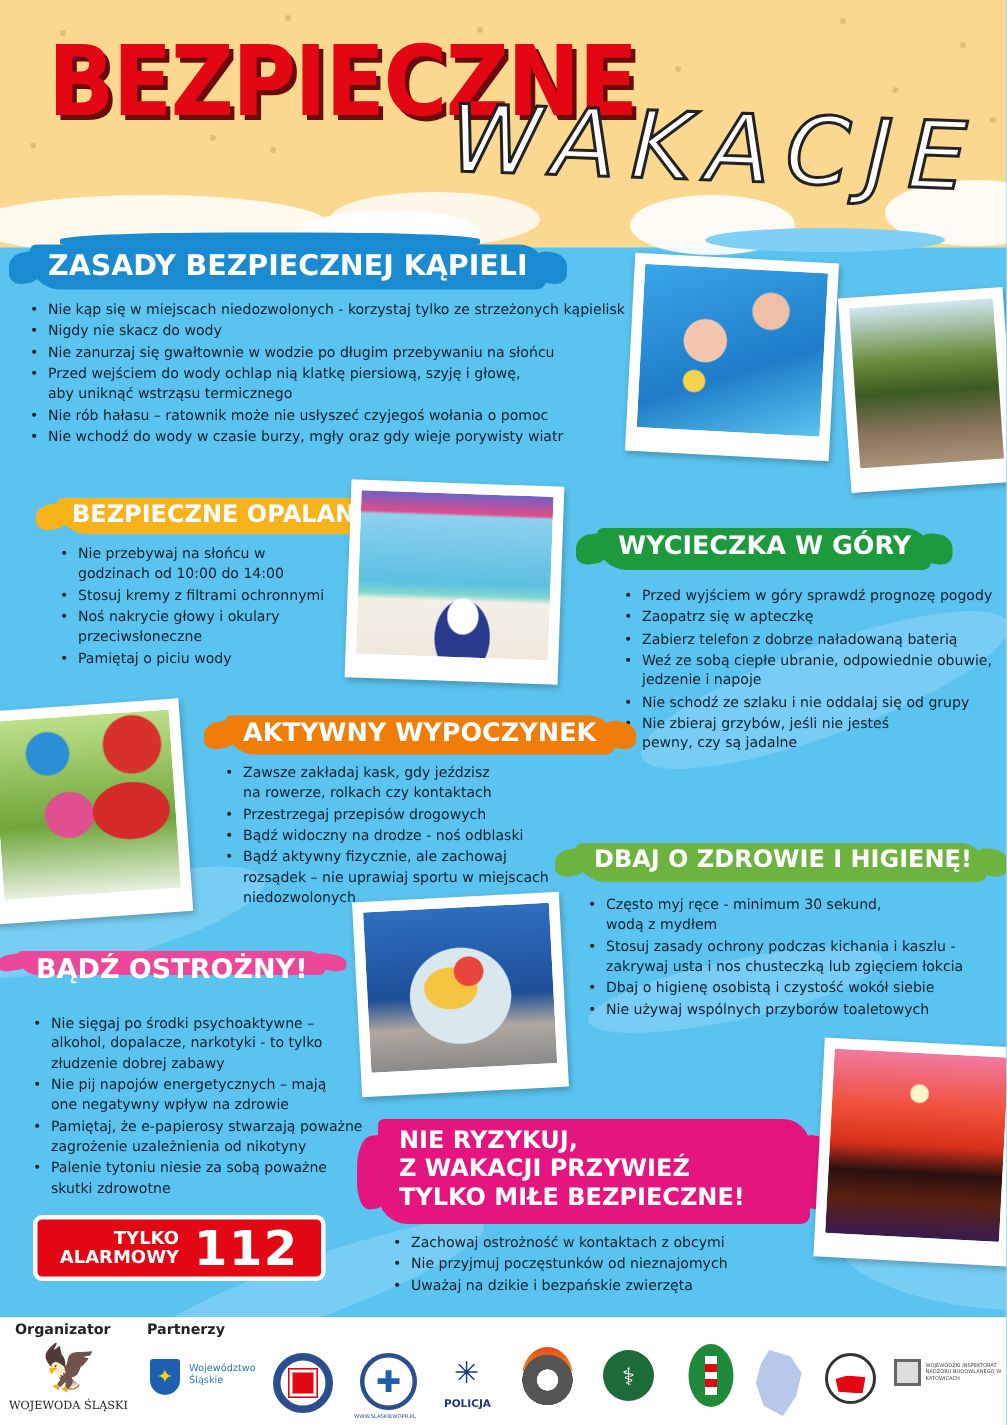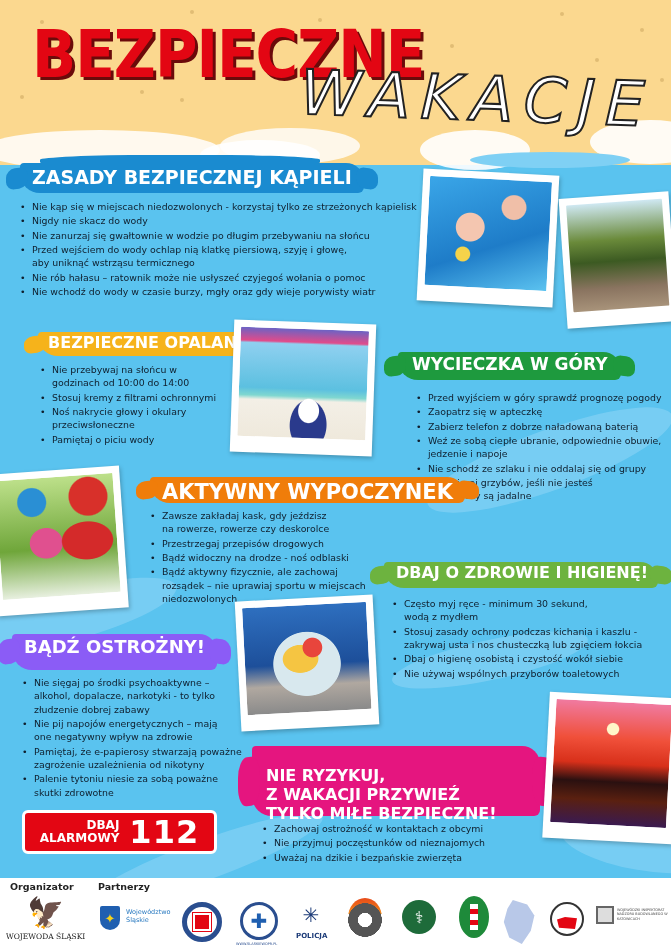--- a/index.html
+++ b/index.html
@@ -111,72 +111,72 @@
     <li>Zabierz telefon z dobrze naładowaną baterią</li>
     <li>Weź ze sobą ciepłe ubranie, odpowiednie obuwie, jedzenie i napoje</li>
     <li>Nie schodź ze szlaku i nie oddalaj się od grupy</li>
     <li style="width:210px">Nie zbieraj grzybów, jeśli nie jesteś pewny, czy są jadalne</li>
   </ul>
 
   <div class="photo" style="left:-8px;top:470px;width:132px;height:142px;transform:rotate(-4deg)">
     <div class="img" style="background:radial-gradient(circle at 78% 18%,#d8302a 0 14%,transparent 15%),radial-gradient(circle at 30% 20%,#2a8fd4 0 11%,transparent 12%),radial-gradient(ellipse at 75% 55%,#d42a2a 0 20%,transparent 21%),radial-gradient(ellipse at 40% 55%,#e0508f 0 16%,transparent 17%),linear-gradient(180deg,#bde08a,#6fa63a 60%,#e8f0e0);"></div>
   </div>
 
-  <div class="brush" style="left:150px;top:477px;height:26px;padding:4px 12px 0 12px;font-size:21px;background:#f07d0a;">
+  <div class="brush" style="left:150px;top:477px;height:26px;padding:4px 12px 0 12px;font-size:17px;background:#f07d0a;">
     <span>AKTYWNY WYPOCZYNEK</span>
   </div>
   <ul class="list" style="left:150px;top:509px;width:240px;">
-    <li style="width:180px">Zawsze zakładaj kask, gdy jeździsz na rowerze, rowerze czy deskorolce</li>
+    <li style="width:180px">Zawsze zakładaj kask, gdy jeździsz na rowerze, rolkach czy kontaktach</li>
     <li>Przestrzegaj przepisów drogowych</li>
     <li>Bądź widoczny na drodze - noś odblaski</li>
     <li style="width:220px">Bądź aktywny fizycznie, ale zachowaj rozsądek – nie uprawiaj sportu w miejscach niedozwolonych</li>
   </ul>
 
   <div class="brush" style="left:384px;top:562px;height:26px;padding:3px 10px 0 12px;font-size:16px;background:#6db33f;">
     <span>DBAJ O ZDROWIE I HIGIENĘ!</span>
   </div>
   <ul class="list" style="left:392px;top:597px;width:280px;">
     <li style="width:220px">Często myj ręce - minimum 30 sekund, wodą z mydłem</li>
     <li style="width:270px">Stosuj zasady ochrony podczas kichania i kaszlu - zakrywaj usta i nos chusteczką lub zgięciem łokcia</li>
     <li>Dbaj o higienę osobistą i czystość wokół siebie</li>
     <li>Nie używaj wspólnych przyborów toaletowych</li>
   </ul>
 
   <div class="photo" style="left:238px;top:598px;width:138px;height:130px;transform:rotate(-3deg)">
     <div class="img" style="background:radial-gradient(circle at 55% 40%,#e8453c 0 10%,transparent 11%),radial-gradient(ellipse at 45% 50%,#f5c542 0 18%,transparent 19%),radial-gradient(ellipse at 50% 55%,#d8e8ee 0 38%,transparent 39%),linear-gradient(180deg,#2e6fbf,#1d4f9a 55%,#b0a8a0 75%,#8a8a8a);"></div>
   </div>
 
-  <div class="brush" style="left:12px;top:634px;height:36px;padding:4px 12px 0 12px;font-size:18px;background:#8b5cf6;">
+  <div class="brush" style="left:12px;top:634px;height:16px;padding:4px 12px 0 12px;font-size:18px;background:#ec4899;">
     <span>BĄDŹ OSTROŻNY!</span>
   </div>
   <ul class="list" style="left:22px;top:676px;width:220px;">
     <li style="width:200px">Nie sięgaj po środki psychoaktywne – alkohol, dopalacze, narkotyki - to tylko złudzenie dobrej zabawy</li>
     <li style="width:215px">Nie pij napojów energetycznych – mają one negatywny wpływ na zdrowie</li>
     <li style="width:220px">Pamiętaj, że e-papierosy stwarzają poważne zagrożenie uzależnienia od nikotyny</li>
     <li style="width:200px">Palenie tytoniu niesie za sobą poważne skutki zdrowotne</li>
   </ul>
 
-  <div class="brush" style="left:252px;top:746px;width:288px;height:70px;padding:20px 12px 0 14px;font-size:16px;background:#e5157f;line-height:1.2;">
+  <div class="brush" style="left:252px;top:746px;width:288px;height:70px;padding:4px 12px 0 14px;font-size:16px;background:#e5157f;line-height:1.2;">
     <div>NIE RYZYKUJ,</div>
     <div>Z WAKACJI PRZYWIEŹ</div>
     <div>TYLKO MIŁE BEZPIECZNE!</div>
   </div>
   <ul class="list" style="left:262px;top:822px;width:280px;">
     <li>Zachowaj ostrożność w kontaktach z obcymi</li>
     <li>Nie przyjmuj poczęstunków od nieznajomych</li>
     <li>Uważaj na dzikie i bezpańskie zwierzęta</li>
   </ul>
 
   <div class="photo" style="left:546px;top:695px;width:130px;height:146px;transform:rotate(3deg)">
     <div class="img" style="background:radial-gradient(circle at 50% 22%,#fff6c8 0 5%,transparent 6%),linear-gradient(180deg,#f07aa0 0,#f0503a 30%,#d8301a 50%,#2a1010 65%,#5a2010 80%,#3a1a50 100%);"></div>
   </div>
 
   <div class="alarm">
     <div class="alarm-label">
-      <div>DBAJ</div>
+      <div>TYLKO</div>
       <div>ALARMOWY</div>
     </div>
     <div class="alarm-num">112</div>
   </div>
 
   <div class="footer">
     <div class="lbl" style="left:10px">Organizator</div>
     <div class="lbl" style="left:98px">Partnerzy</div>
 
     <div class="logo" style="left:18px;top:16px;width:56px;height:36px;font-size:30px;color:#444">🦅</div>

